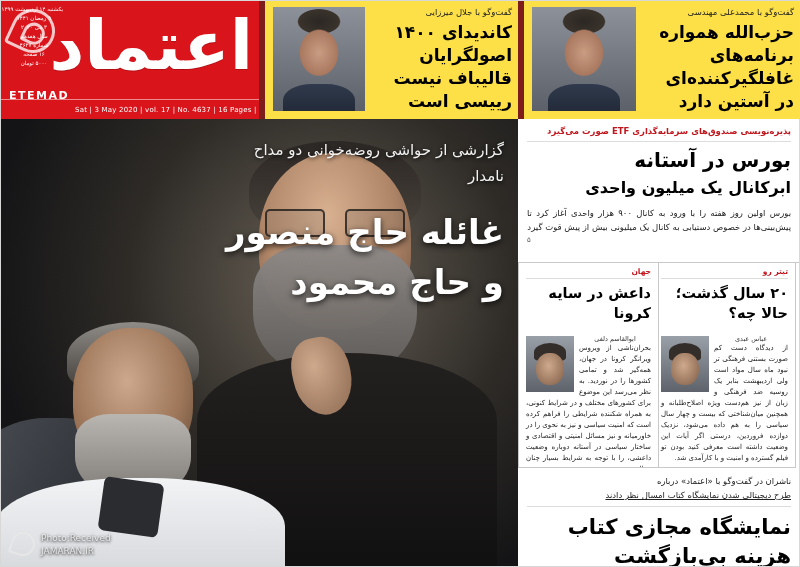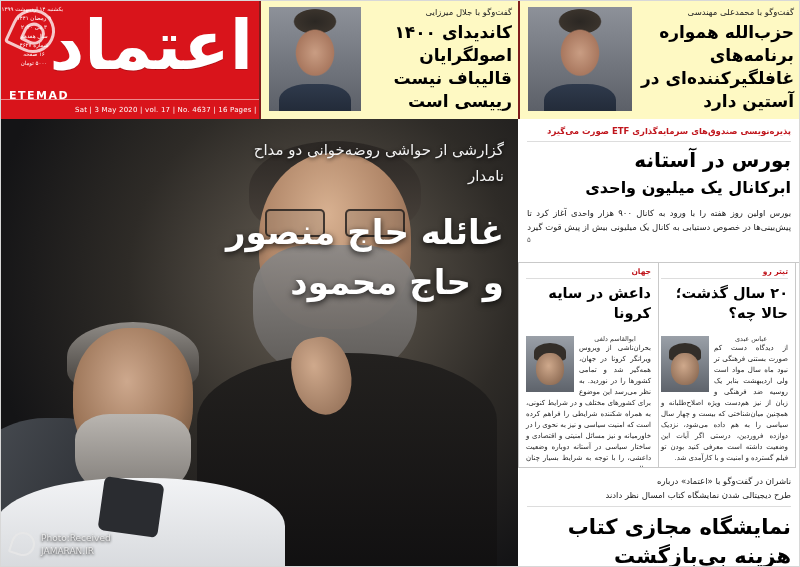--- a/index.html
+++ b/index.html
@@ -86,22 +86,22 @@
     line-height: 20px;
     padding: 0 8px 0 74px;
     white-space: nowrap;
     letter-spacing: .2px;
   }
 
   
   .teaser {
     position: absolute;
     top: 0; height: 140px;
-    background: #fef9c3;
-    border-left: 2px solid #7f1d1d;
+    background: #fde047;
+    border-left: 6px solid #7f1d1d;
     border-bottom: 1px solid #c9c9c9;
     overflow: hidden;
   }
   .teaser-1 { left: 258px; width: 259px; }
   .teaser-2 { left: 517px; width: 283px; border-right: 1px solid #c9c9c9;}
   .teaser-photo {
     position: absolute;
     top: 6px;
     width: 92px; height: 104px;
     background: #6d6f74;
@@ -360,21 +360,21 @@
   .mid-caption { font-size: 6.5px; color:#333; text-align:center; clear:none; }
   .more-link { font-size: 7px; color:#c0161d; margin-top: 3px; }
 
   .bottom {
     position: absolute; left: 0; top: 349px;
     width: 283px; height: 100px;
     border-right: 1px solid #c9c9c9;
     padding: 6px 9px; direction: rtl; text-align: right;
   }
   .bottom-kicker { font-size: 8.5px; line-height: 14px; color:#222; }
-  .bottom-kicker2 { font-size: 8.5px; line-height: 14px; color:#222; border-bottom:1px solid #ddd; padding-bottom:4px; margin-bottom: 6px;}
+  .bottom-kicker2 { font-size: 8.5px; line-height: 14px; color:#222; border-bottom:1px solid #ddd; padding-bottom:4px; margin-bottom: 6px; text-decoration: underline;}
   .bottom-h { font-size: 21px; line-height: 29px; font-weight: bold; color:#000; }
 </style>
 </head>
 <body>
 
 <div id="page">
 
   <div class="masthead">
     <div class="mast-swirl"></div>
     <div class="mast-logo">اعتماد</div>

